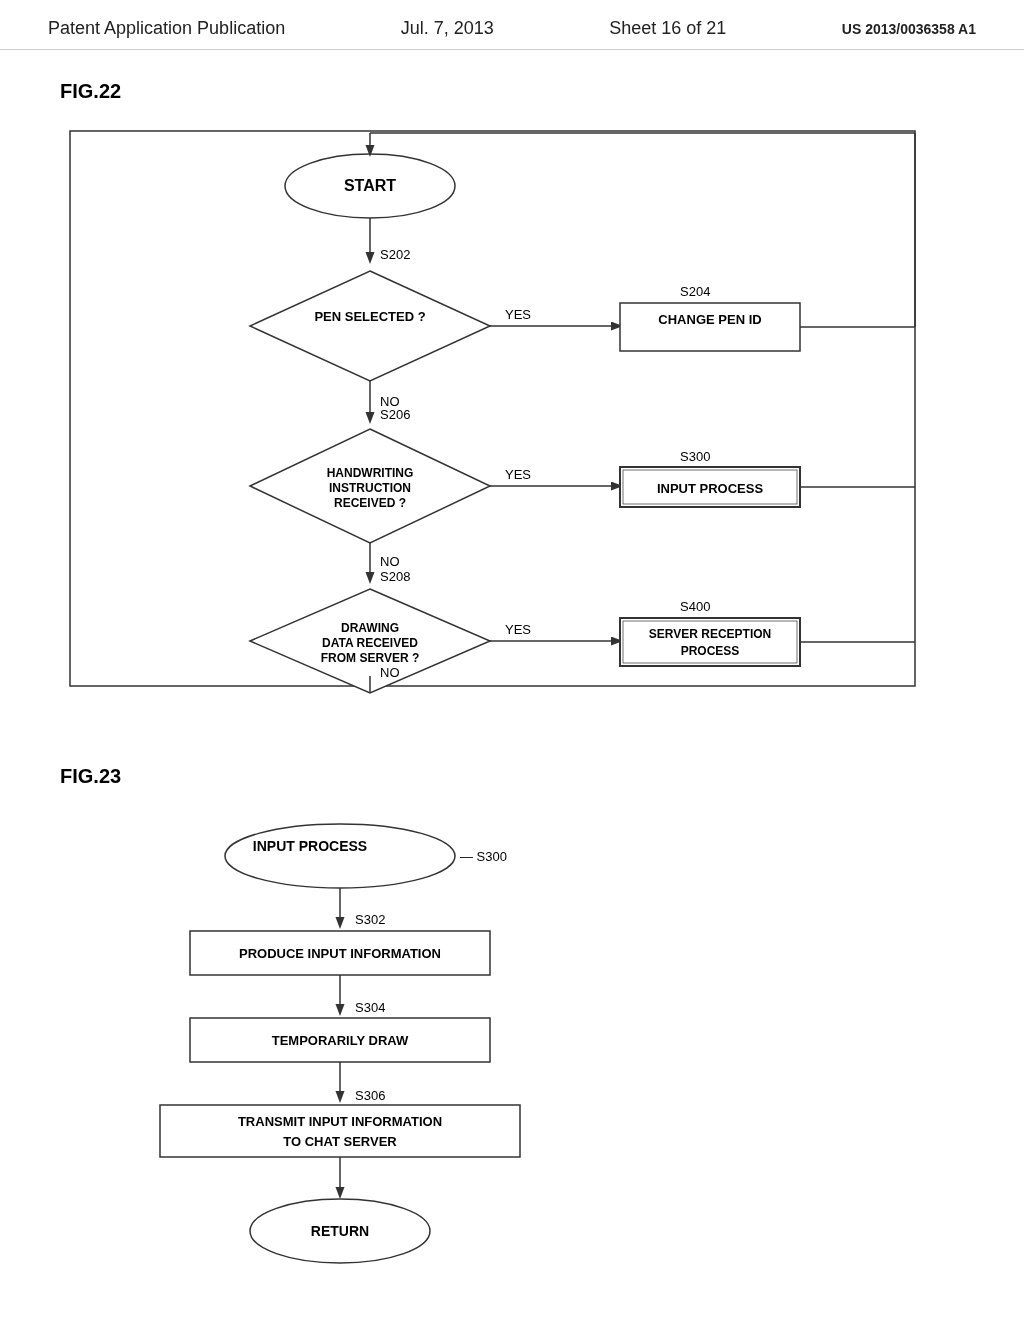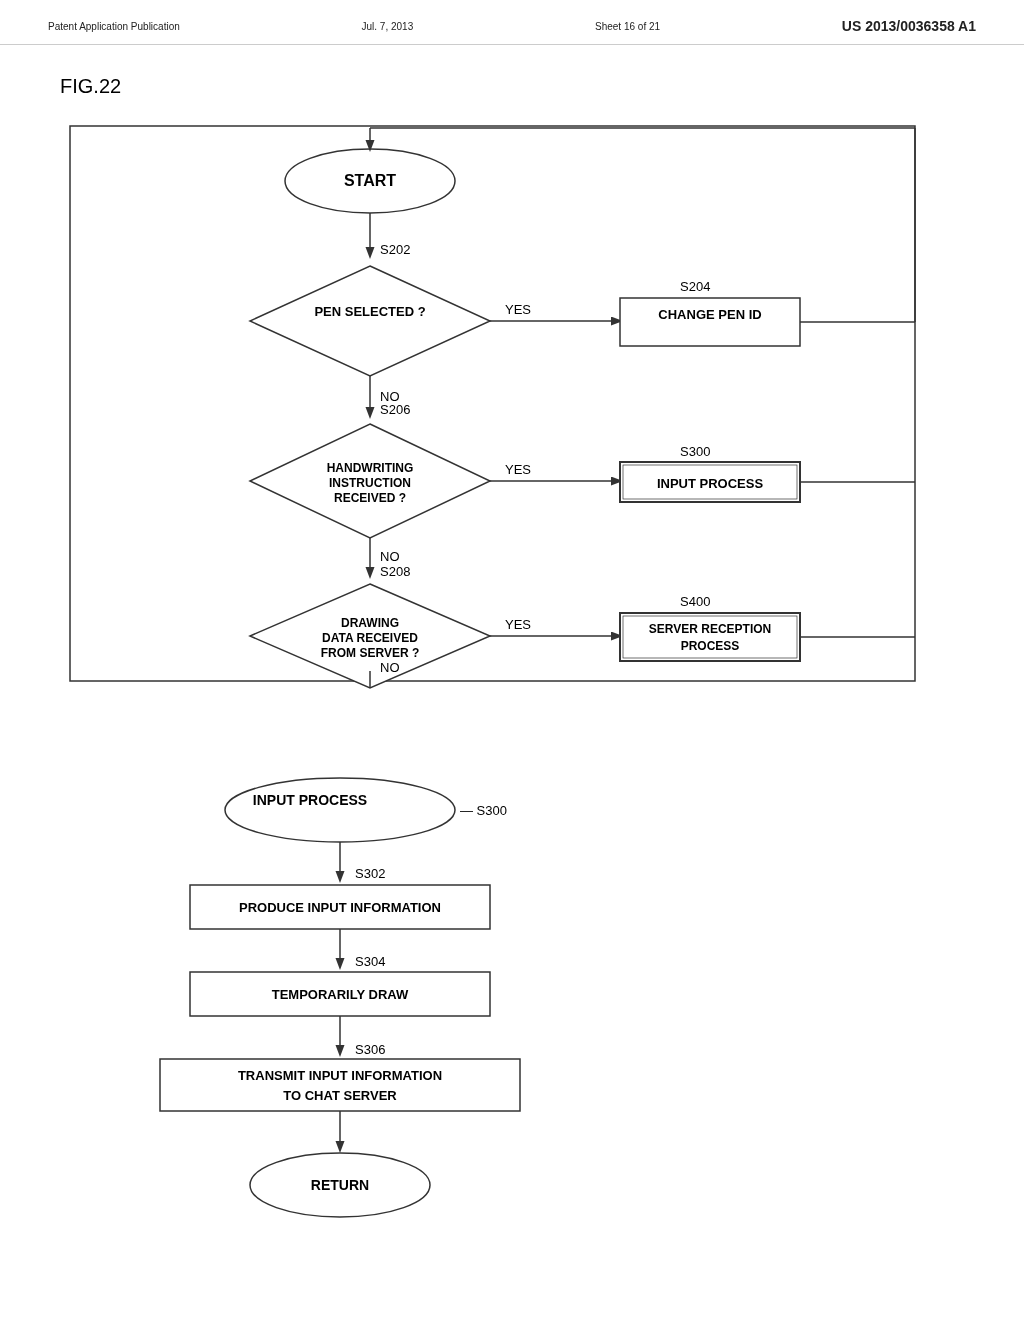--- a/index.html
+++ b/index.html
@@ -14,38 +14,38 @@
 
     
     .header {
       display: flex;
       justify-content: space-between;
       align-items: center;
       padding: 18px 48px 10px 48px;
       border-bottom: 1px solid #ccc;
     }
     .header-left {
-      font-size: 10px;
+      font-size: 18px;
       color: #222;
     }
     .header-right {
       font-size: 14px;
       color: #222;
       font-weight: bold;
     }
 
     
     .content {
       padding: 30px 60px;
     }
 
     
     .fig-label {
       font-size: 20px;
-      font-weight: normal;
+      font-weight: bold;
       margin-bottom: 18px;
     }
 
     
     .flowchart {
       position: relative;
       margin-bottom: 60px;
     }
 
     
@@ -151,20 +151,21 @@
 
       <defs>
         <marker id="arrow" markerWidth="8" markerHeight="8" refX="6" refY="3" orient="auto">
           <path d="M0,0 L0,6 L8,3 z" fill="#333"></path>
         </marker>
       </defs>
     </svg>
   </div>
 
   <div class="fig23-container">
+    <div class="fig-label">FIG.23</div>
 
     <svg width="700" height="620">
 
       <defs>
         <marker id="arrow2" markerWidth="8" markerHeight="8" refX="6" refY="3" orient="auto">
           <path d="M0,0 L0,6 L8,3 z" fill="#333"></path>
         </marker>
       </defs>
 
       <ellipse cx="280" cy="50" rx="115" ry="32" fill="white" stroke="#333" stroke-width="1.5"></ellipse>

